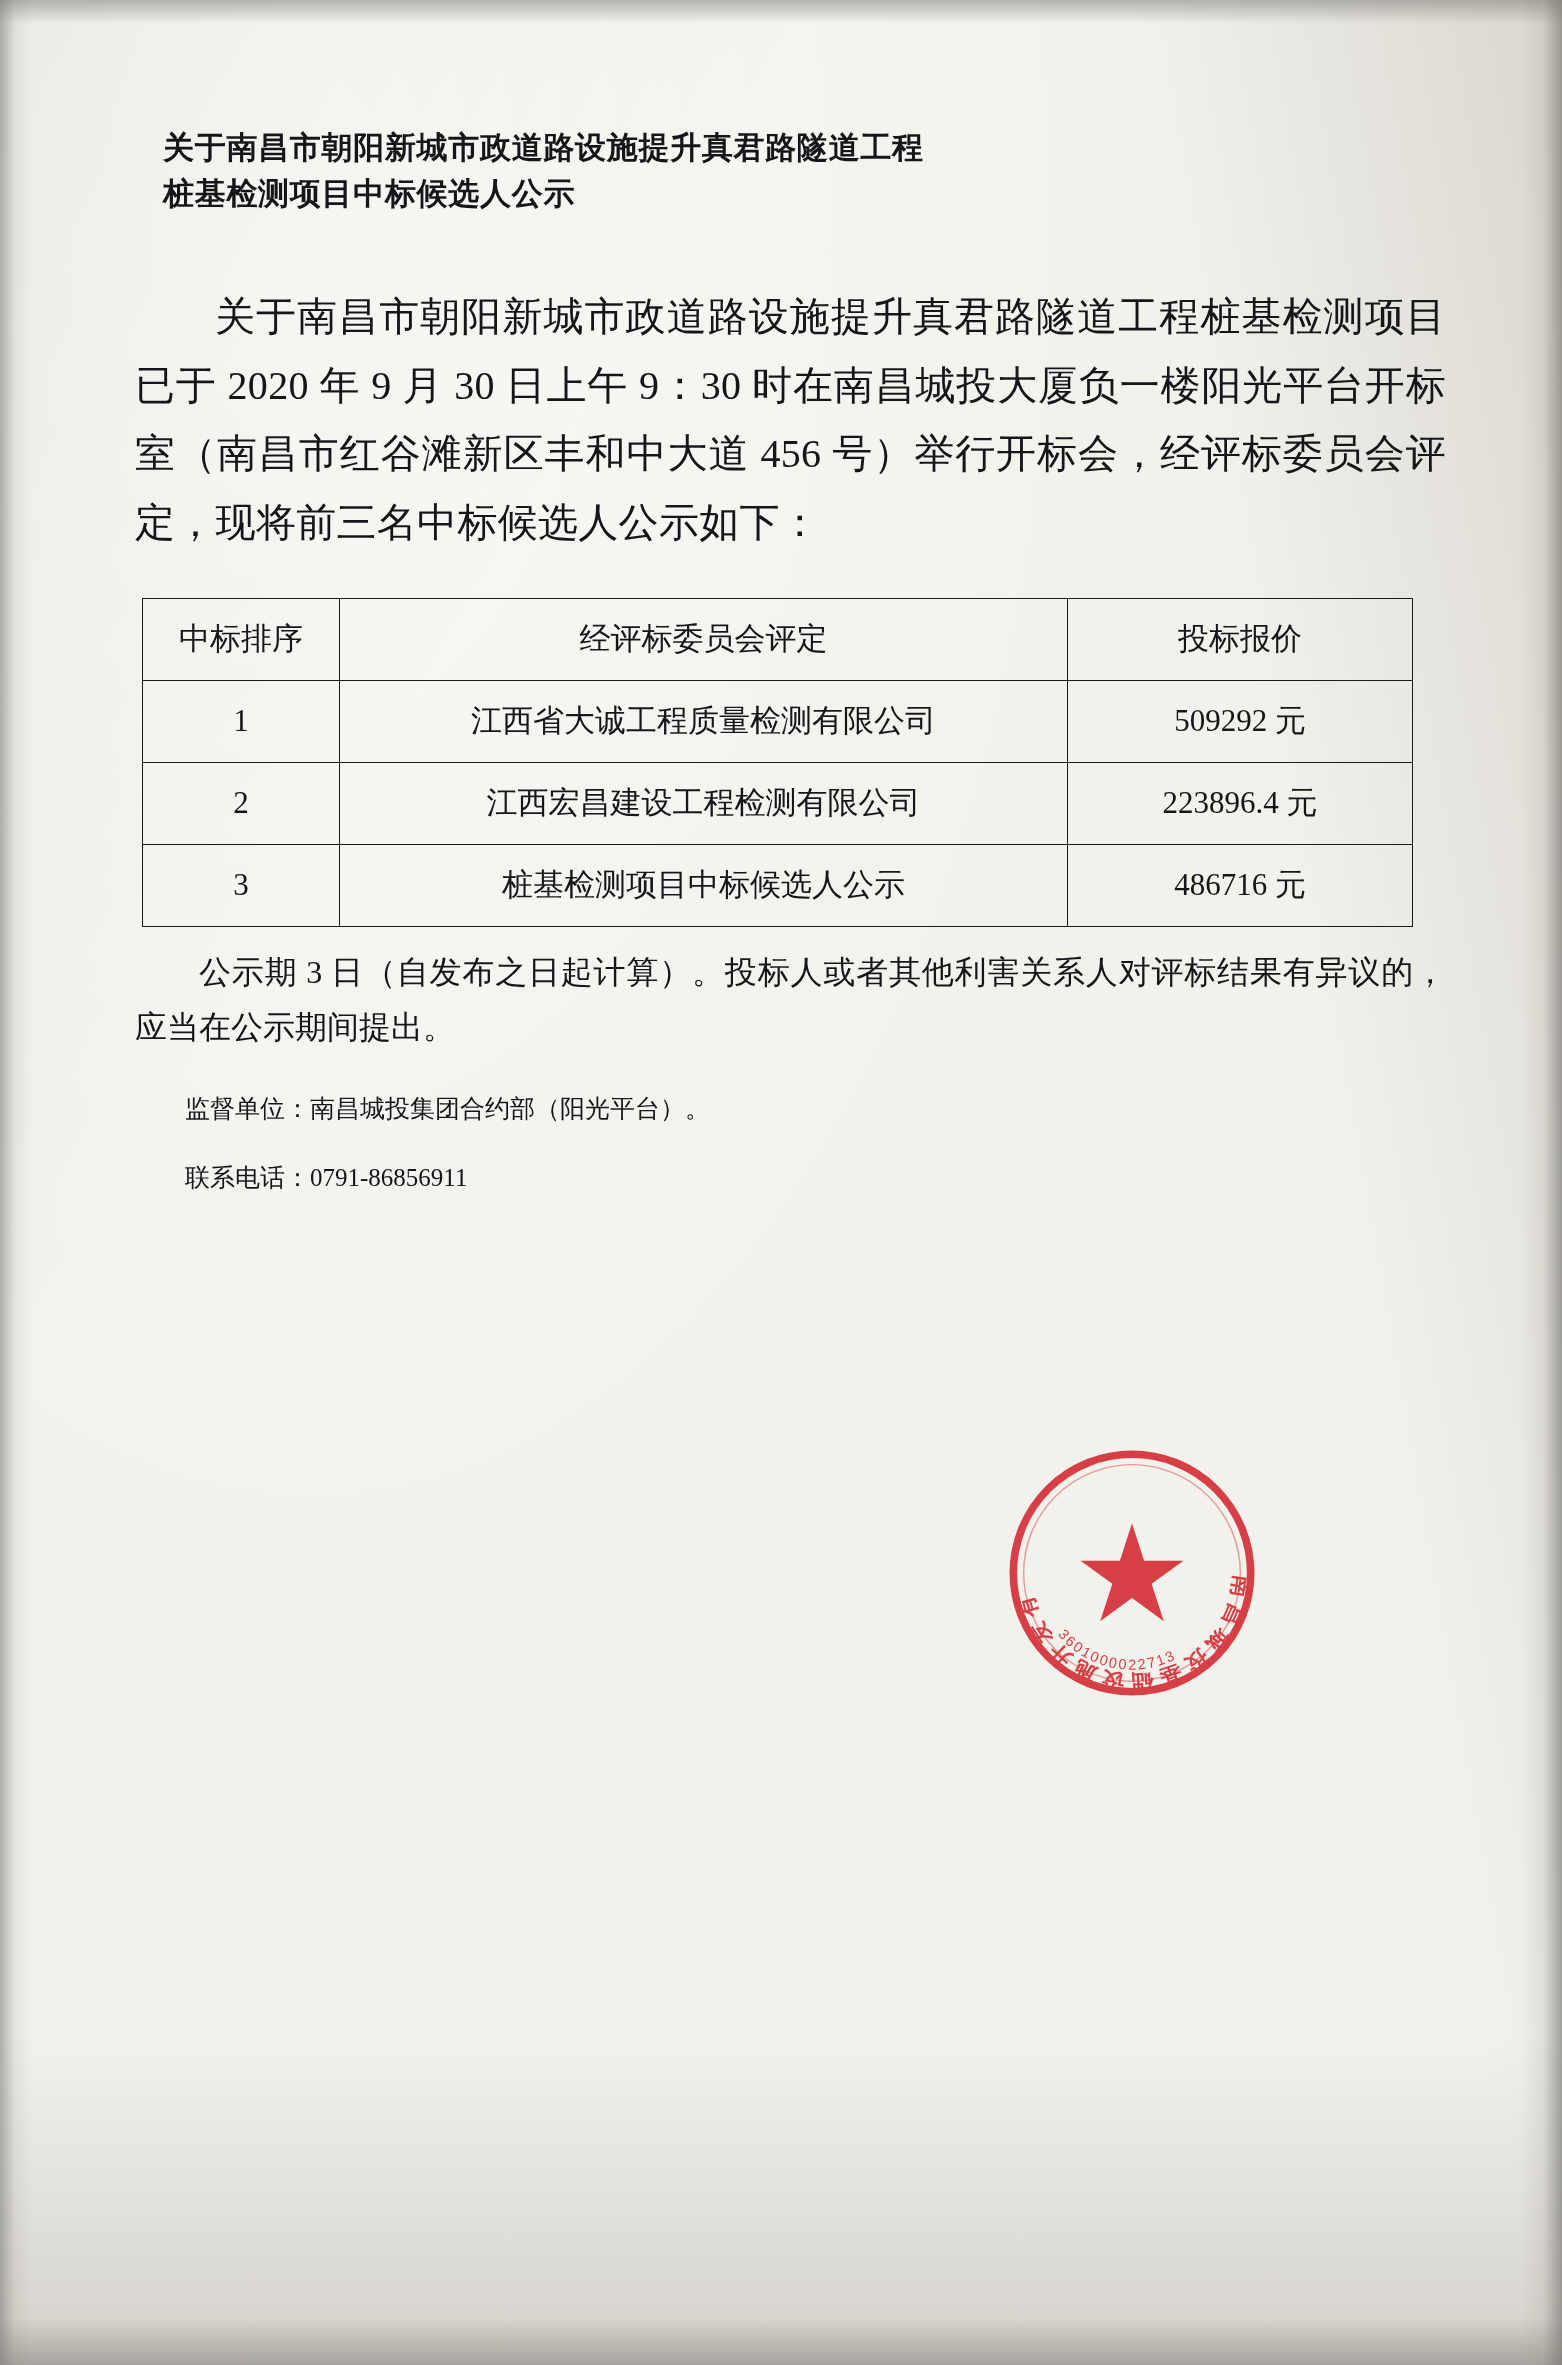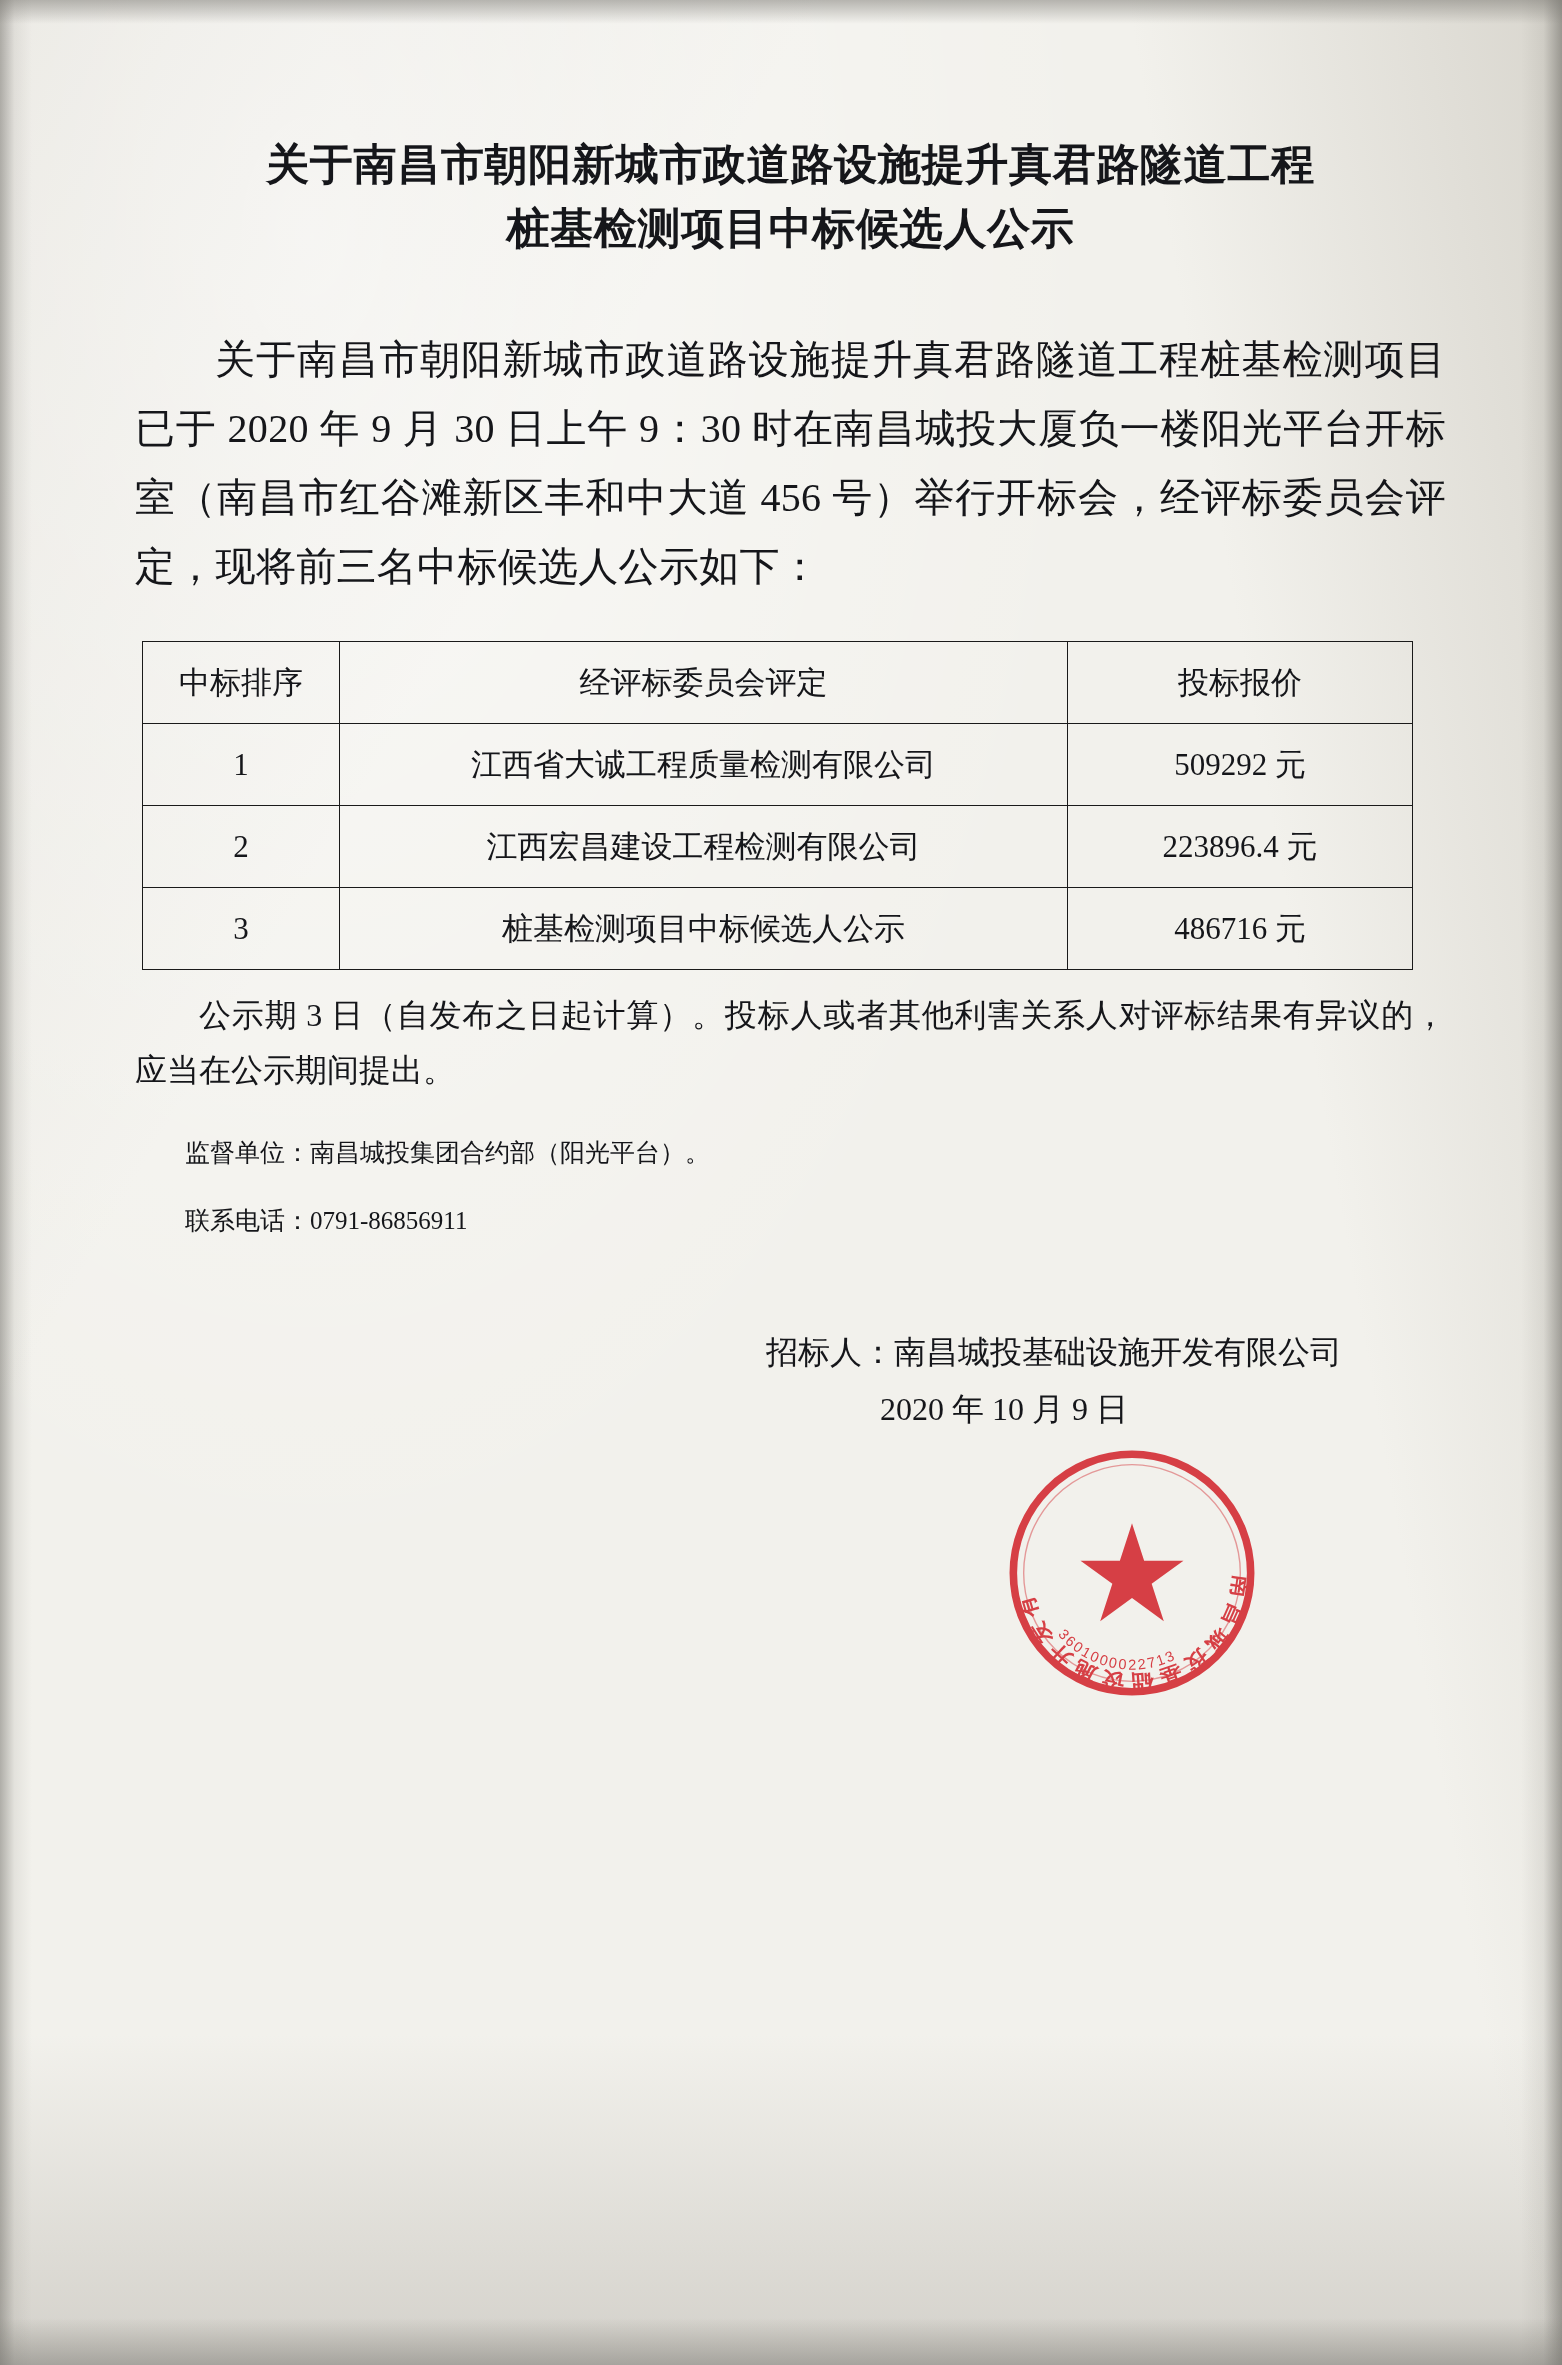--- a/index.html
+++ b/index.html
@@ -56,27 +56,26 @@
 
   .content {
     position: absolute;
     left: 135px;
     top: 117px;
     width: 1311px;
     color: #15161a;
   }
 
   .doc-title {
-    text-align: center;
     font-family: "Liberation Sans", "DejaVu Sans", sans-serif;
     font-weight: bold;
-    font-size: 43px;
+    font-size: 31px;
     line-height: 1.48;
     letter-spacing: 0.7px;
-    margin: 16px 28px;
+    margin: 8px 28px;
   }
   .doc-title .line {
     display: block;
   }
 
   .body-block {
     margin-top: 66px;
     font-size: 40px;
     line-height: 1.72;
     letter-spacing: 0.3px;
@@ -199,24 +198,20 @@
         </tr>
       </tbody>
     </table>
 
     <p class="after-table para-indent">公示期 3 日（自发布之日起计算）。投标人或者其他利害关系人对评标结果有异议的，应当在公示期间提出。</p>
 
     <p class="simple-line">监督单位：南昌城投集团合约部（阳光平台）。</p>
 
     <p class="simple-line">联系电话：0791-86856911</p>
 
-    <div class="signature">
-      <div>招标人：南昌城投基础设施开发有限公司</div>
-      <div class="sign-date">2020 年 10 月 9 日</div>
-    </div>
 
   </div>
 
   <div class="seal">
     <svg width="276" height="276" viewBox="0 0 400 400" xmlns="http://www.w3.org/2000/svg">
       <defs>
         <path id="sealArc" d="M 200,200 m -148,0 a 148,148 0 1,1 296,0" transform="rotate(170 200 200)" fill="none"></path>
         <path id="sealArcBottom" d="M 60,200 a 140,140 0 0,0 280,0" fill="none"></path>
       </defs>
       <g opacity="0.86">

